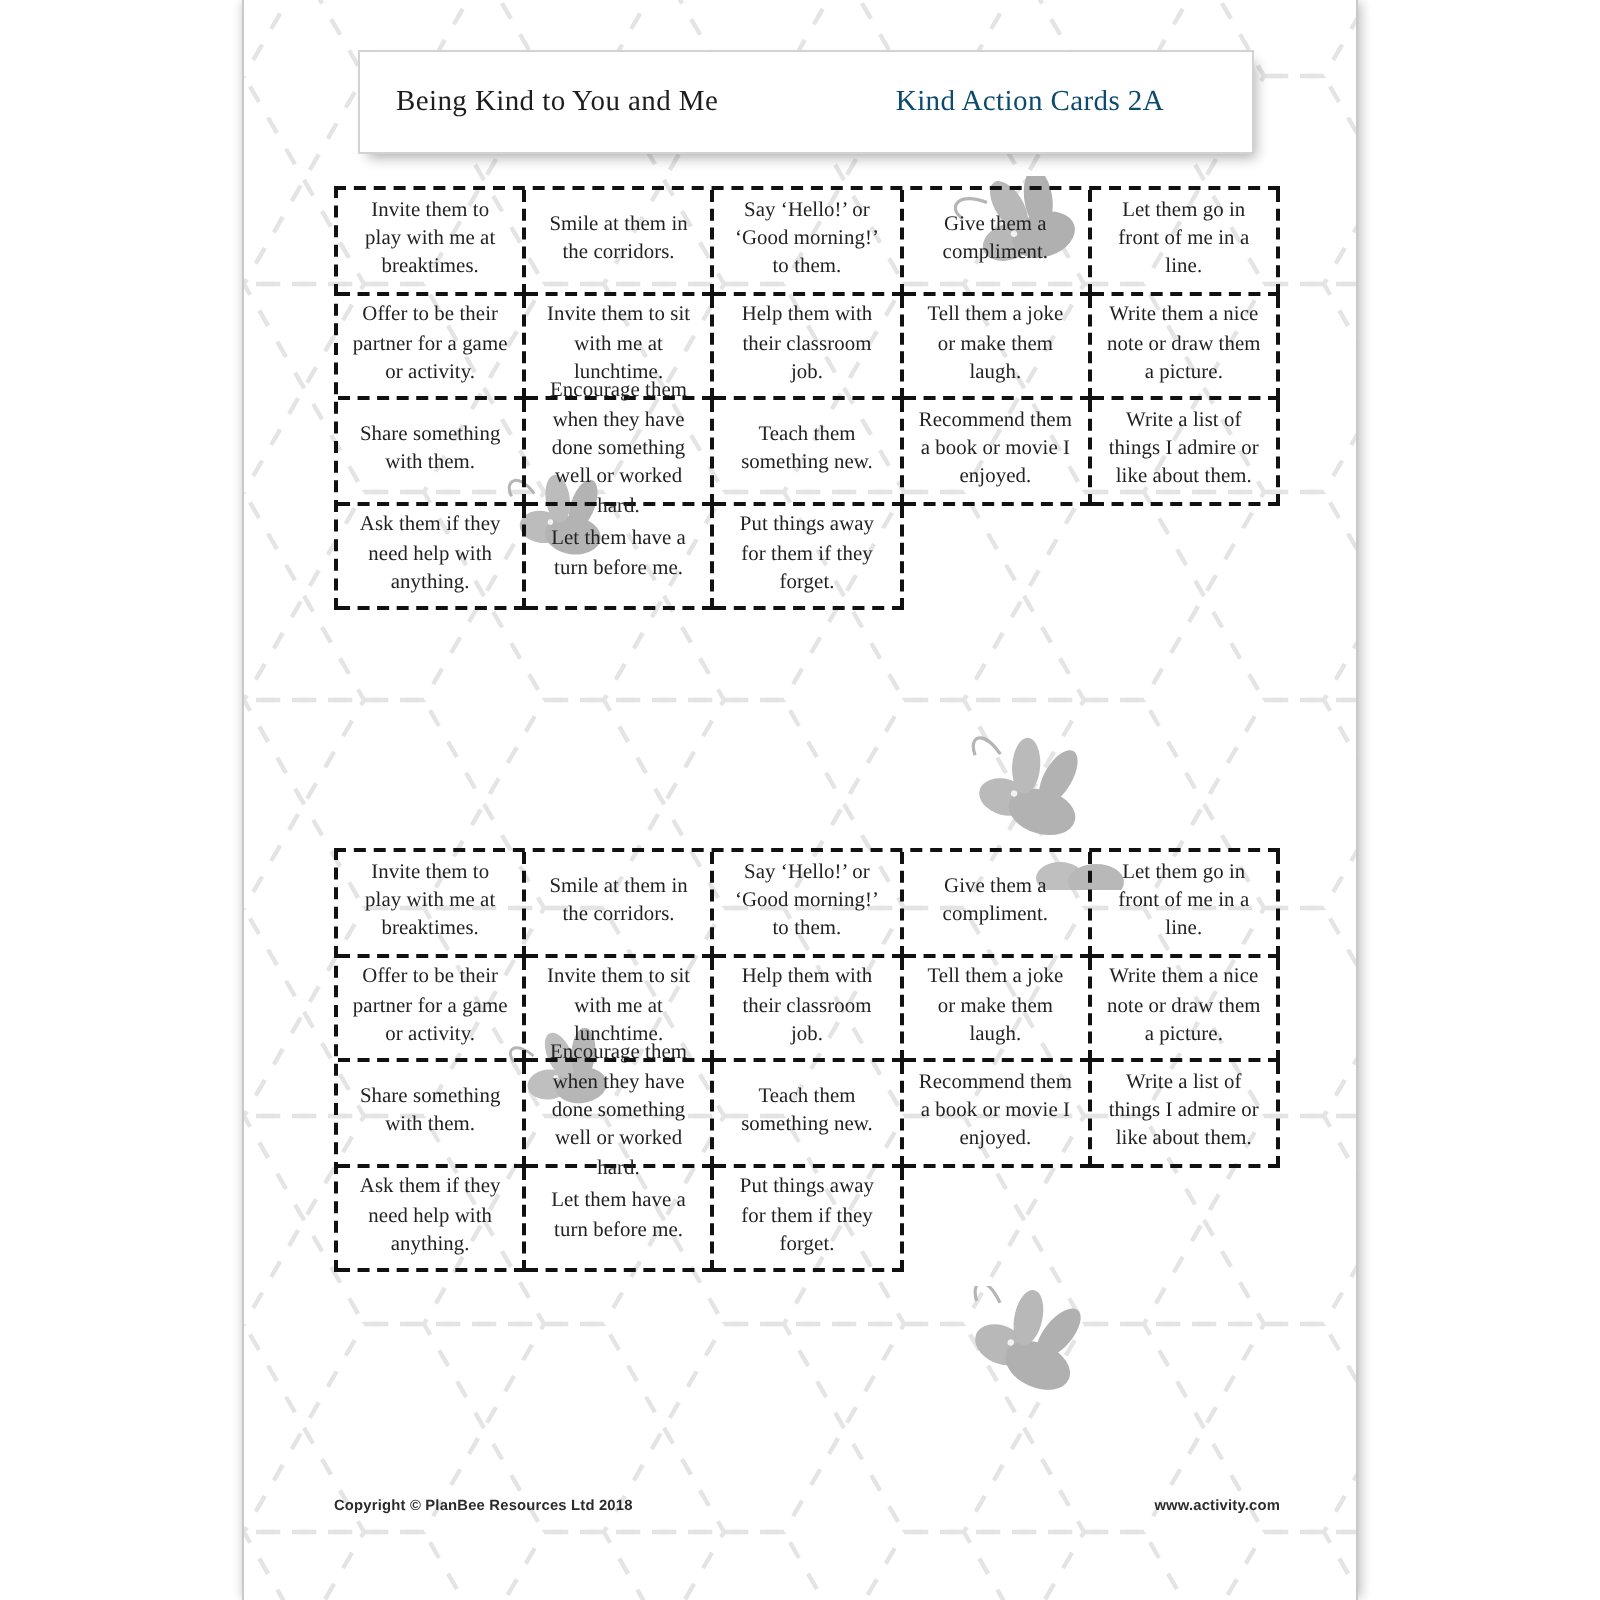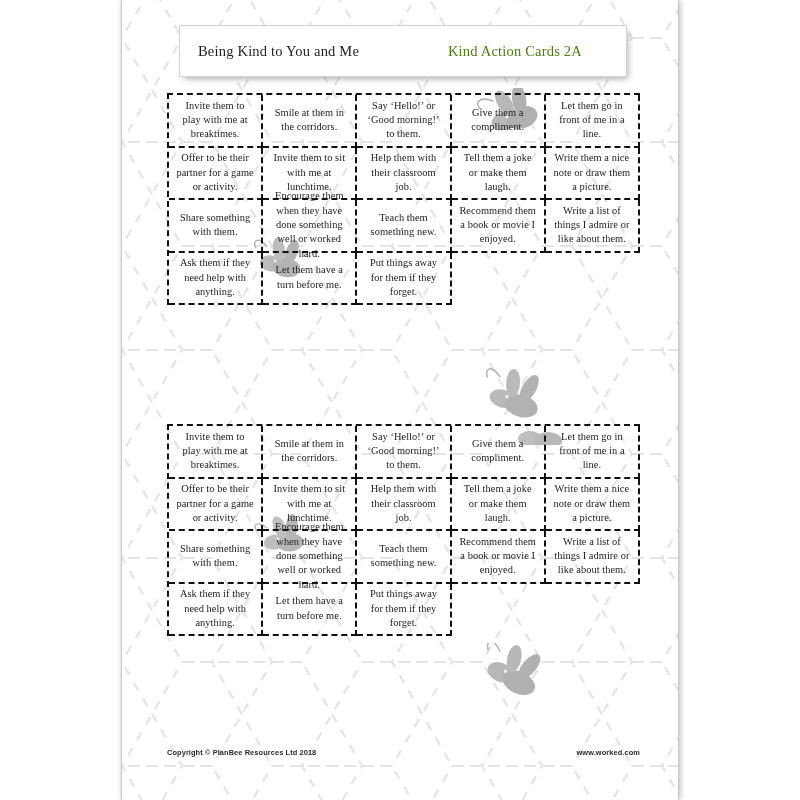--- a/index.html
+++ b/index.html
@@ -56,21 +56,21 @@
     justify-content: flex-end;
   }
   .title-left {
     font-size: 14.5px;
     color: #1d1d1d;
     letter-spacing: 0.2px;
     white-space: nowrap;
   }
   .title-right {
     font-size: 14.5px;
-    color: #4d7c0f;
+    color: #0c4a6e;
     letter-spacing: 0.2px;
     white-space: nowrap;
     margin-left: auto;
     margin-right: 26px;
   }
 
   
   .cardgrid {
     position: absolute;
     left: 45px;
@@ -392,17 +392,17 @@
       <div class="card">
           <span class="card-text">Let them have a turn before me.</span>
         </div>
       <div class="card">
           <span class="card-text">Put things away for them if they forget.</span>
         </div>
     </div>
 
     <div class="footer">
       <span class="copyright">Copyright © PlanBee Resources Ltd 2018</span>
-      <span class="weburl">www.worked.com</span>
+      <span class="weburl">www.activity.com</span>
     </div>
 
   </div>
 </div>
 
 </body></html>

